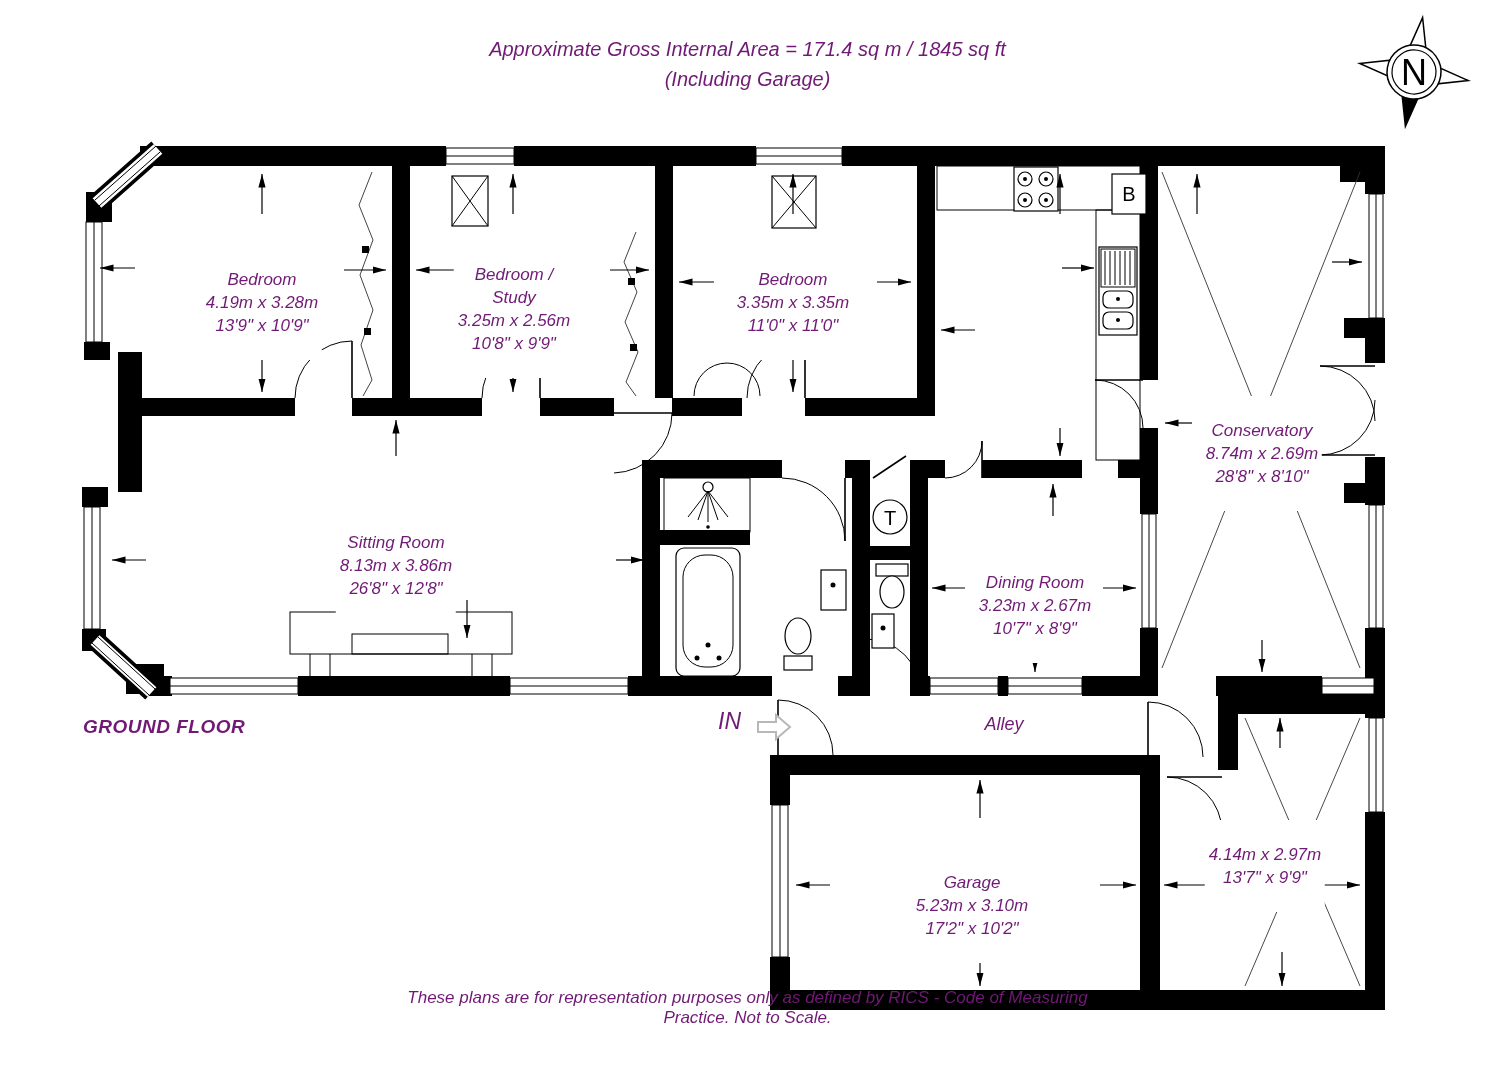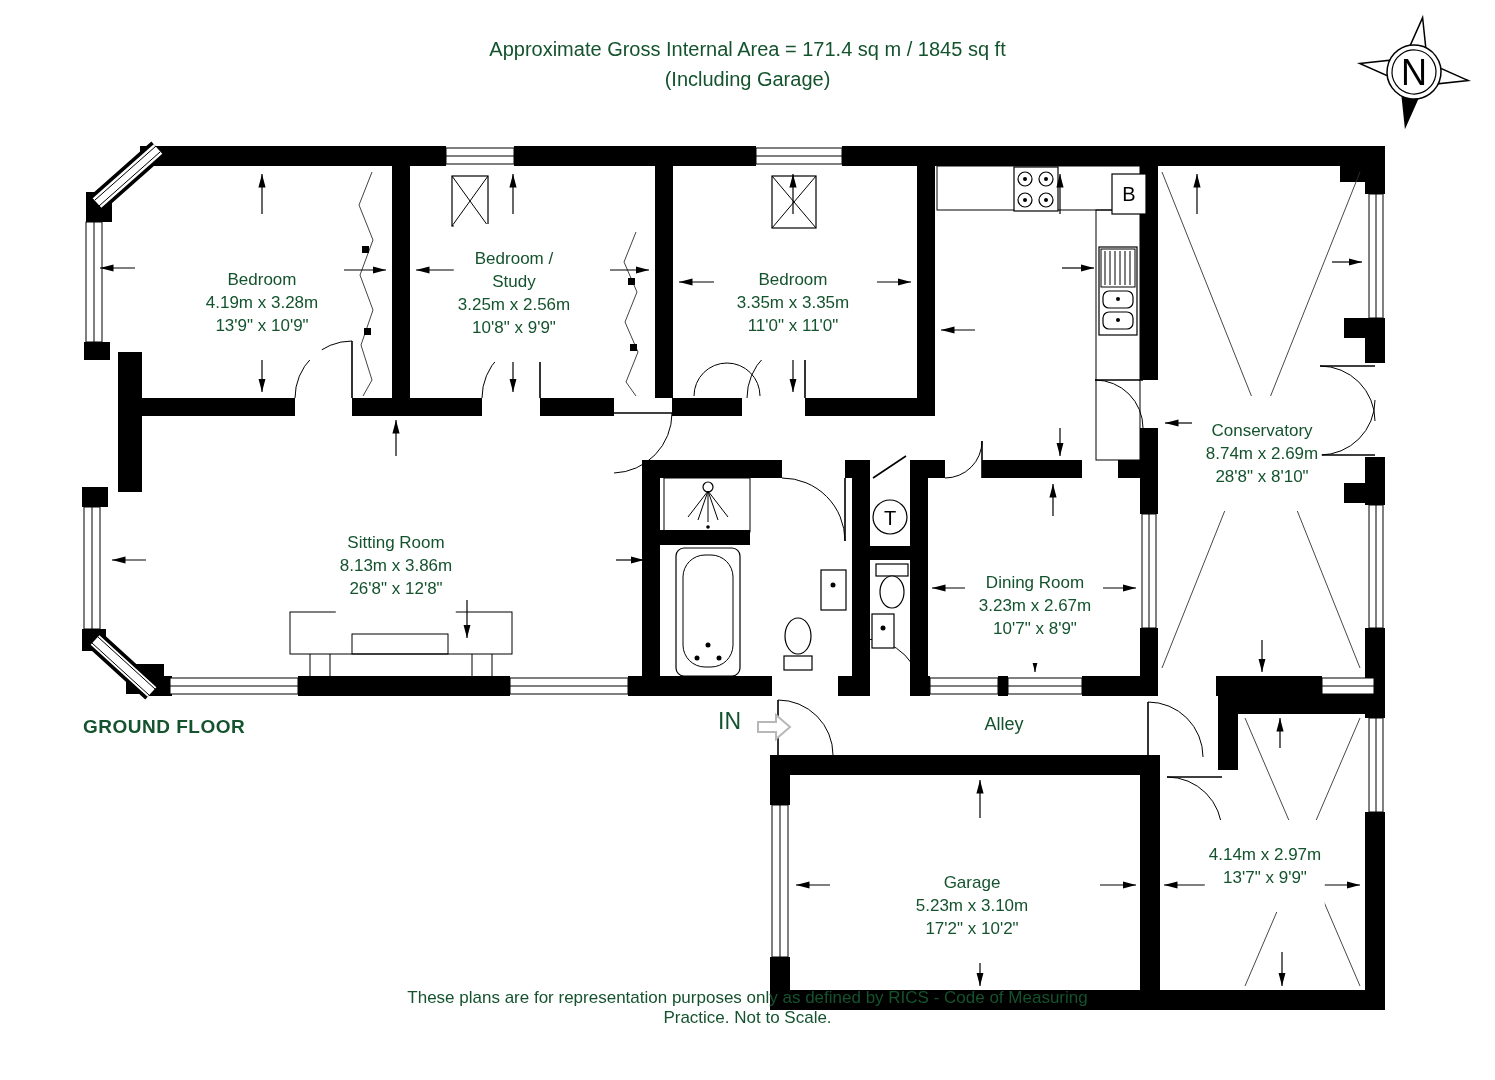--- a/index.html
+++ b/index.html
@@ -1,19 +1,19 @@
 <!DOCTYPE html>
 <html><head>
 <meta charset="utf-8">
 <style>
   html,body{margin:0;padding:0;background:#fff;}
   #canvas{position:relative;width:1495px;height:1080px;background:#fff;overflow:hidden;
           font-family:"Liberation Sans","DejaVu Sans",sans-serif;color:#000;}
   #plan-svg{position:absolute;left:0;top:0;}
-  .txt{position:absolute;color:#14532d;}
+  .txt{position:absolute;color:#701a75;font-style:italic;}
   .center{transform:translateX(-50%);text-align:center;}
   #header{left:50%;top:34px;font-size:20px;line-height:30px;white-space:pre-line;}
   .room-label{font-size:17px;line-height:23px;background:#fff;padding:0 4px;white-space:pre-line;}
   .room-name{white-space:pre-line;}
   #floor-label{left:83px;top:716px;font-size:19px;font-weight:bold;letter-spacing:.5px;}
   #alley-label{left:972px;top:714px;font-size:18px;margin-left:32px;}
   #in-label{left:718px;top:708px;font-size:23px;}
   #footer1{left:50%;top:988px;font-size:17px;}
   #footer2{left:50%;top:1059px;font-size:17px;}
   .wall{fill:#000;stroke:none;}
@@ -406,21 +406,21 @@
 
   <text class="marker-letter" x="1129" y="201">B</text>
   <text class="marker-letter" x="890" y="525">T</text>
 </svg>
 
 <div class="txt center" id="header"><span>Approximate Gross Internal Area = 171.4 sq m / 1845 sq ft</span><br><span>(Including Garage)</span></div>
 
 <div class="txt center room-label" style="left:262px;top:245px;">
   <div class="room-name">Bedroom</div><div>4.19m x 3.28m</div><div>13'9" x 10'9"</div>
 </div>
-<div class="txt center room-label" style="left:514px;top:224px;">
+<div class="txt center room-label" style="left:514px;top:240px;">
   <div class="room-name">Bedroom /
 Study</div><div>3.25m x 2.56m</div><div>10'8" x 9'9"</div>
 </div>
 <div class="txt center room-label" style="left:793px;top:245px;">
   <div class="room-name">Bedroom</div><div>3.35m x 3.35m</div><div>11'0" x 11'0"</div>
 </div>
 <div class="txt center room-label" style="left:1262px;top:396px;">
   <div class="room-name">Conservatory</div><div>8.74m x 2.69m</div><div>28'8" x 8'10"</div>
 </div>
 <div class="txt center room-label" style="left:396px;top:508px;text-align:center;">

